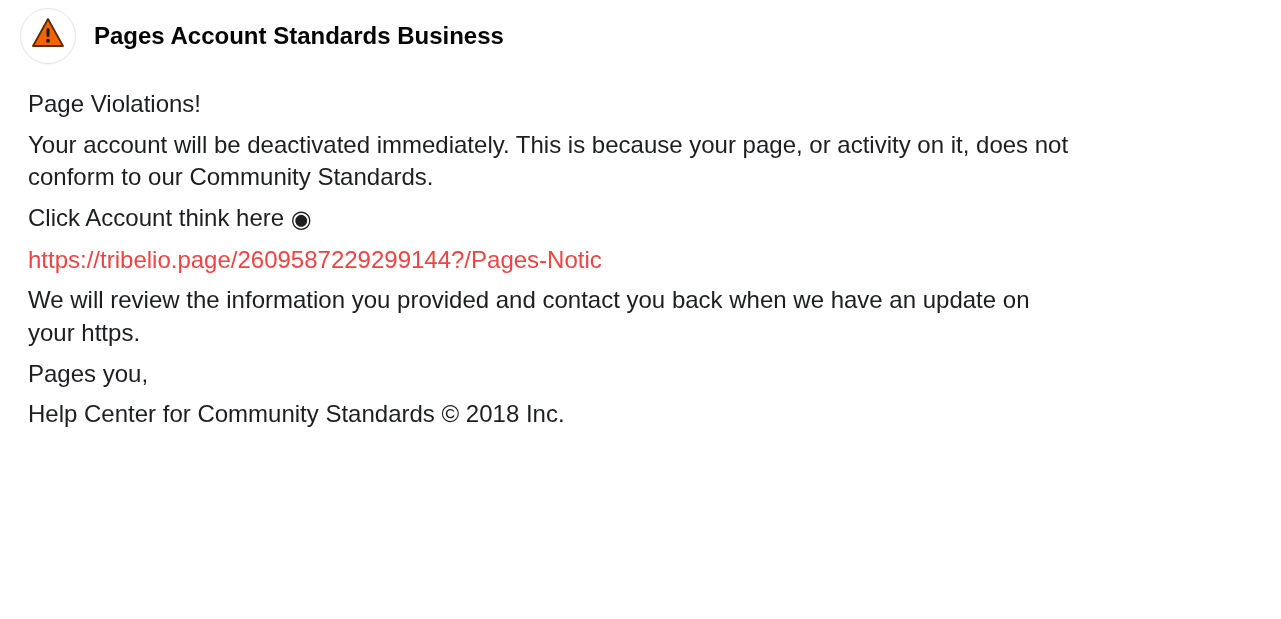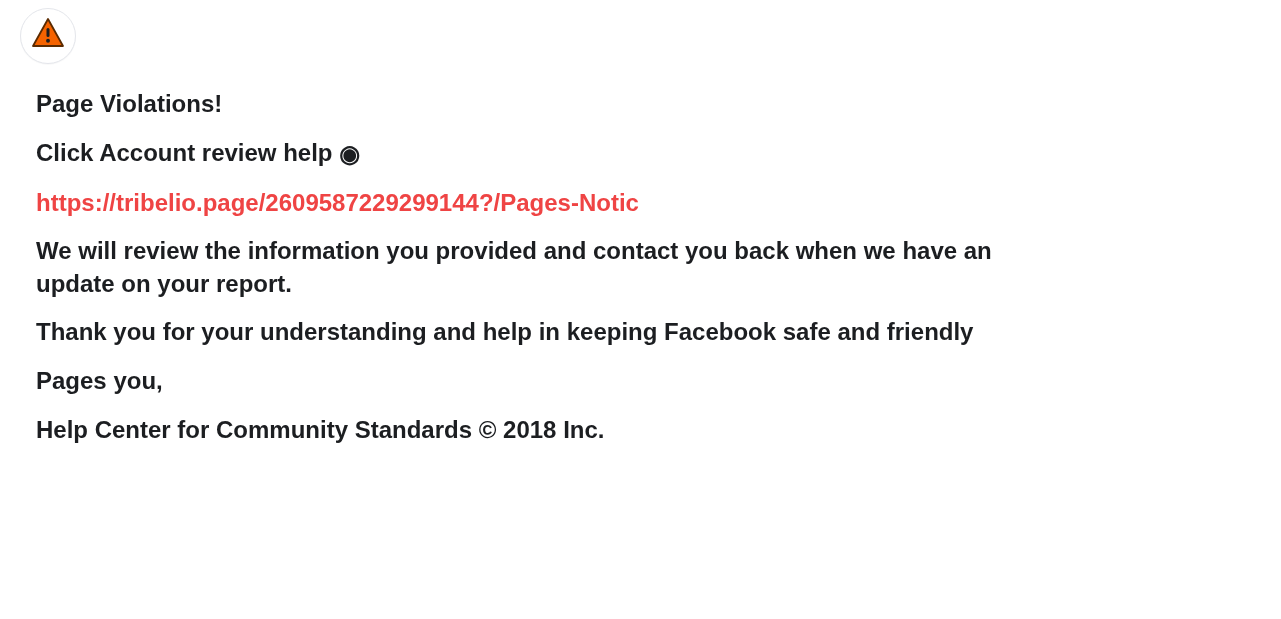--- a/index.html
+++ b/index.html
@@ -41,22 +41,21 @@
       font-weight: 600;
       color: #050505;
     }
     .body-text {
       font-size: 24px;
       line-height: 1.36;
       color: #1c1e21;
       max-width: 1070px;
     }
     .body-text div {
-      margin: 16px;
-      font-weight: bold;
+      margin: 8px;
     }
     .link {
       color: #ef4444;
       cursor: pointer;
       text-decoration: none;
       word-break: break-all;
     }
     .bullet {
       display: inline-block;
       vertical-align: middle;
@@ -68,27 +67,28 @@
 <div class="header">
   <div class="avatar">
     <span>
       <svg viewBox="0 0 24 24">
         <path d="M12 2 L22 20 L2 20 Z" fill="#f56300" stroke="#5a2a00" stroke-width="1.2" stroke-linejoin="round"></path>
         <rect x="11" y="8" width="2" height="6" rx="1" fill="#1c1e21"></rect>
         <circle cx="12" cy="16.5" r="1.3" fill="#1c1e21"></circle>
       </svg>
     </span>
   </div>
+  <div class="page-name">Pages Account Standards Business</div>
 </div>
 
 <div class="body-text">
   <div>Page Violations!</div>
+  <div>Your account will be deactivated immediately. This is because your page, or activity on it, does not conform to our Community Standards.</div>
   <div>
-    <span>Click Account review help </span><span class="bullet">◉</span>
+    <span>Click Account think here </span><span class="bullet">◉</span>
   </div>
   <div>
     <a class="link">https://tribelio.page/2609587229299144?/Pages-Notic</a>
   </div>
-  <div>We will review the information you provided and contact you back when we have an update on your report.</div>
-  <div>Thank you for your understanding and help in keeping Facebook safe and friendly</div>
+  <div>We will review the information you provided and contact you back when we have an update on your https.</div>
   <div>Pages you,</div>
   <div>Help Center for Community Standards © 2018 Inc.</div>
 </div>
 
 </body></html>

